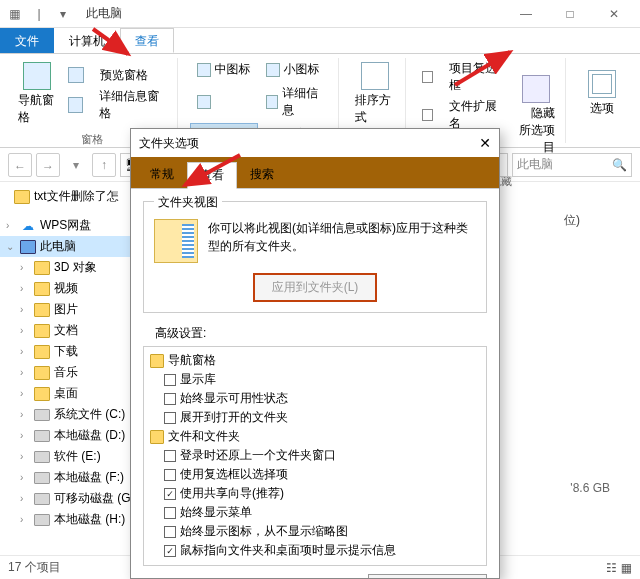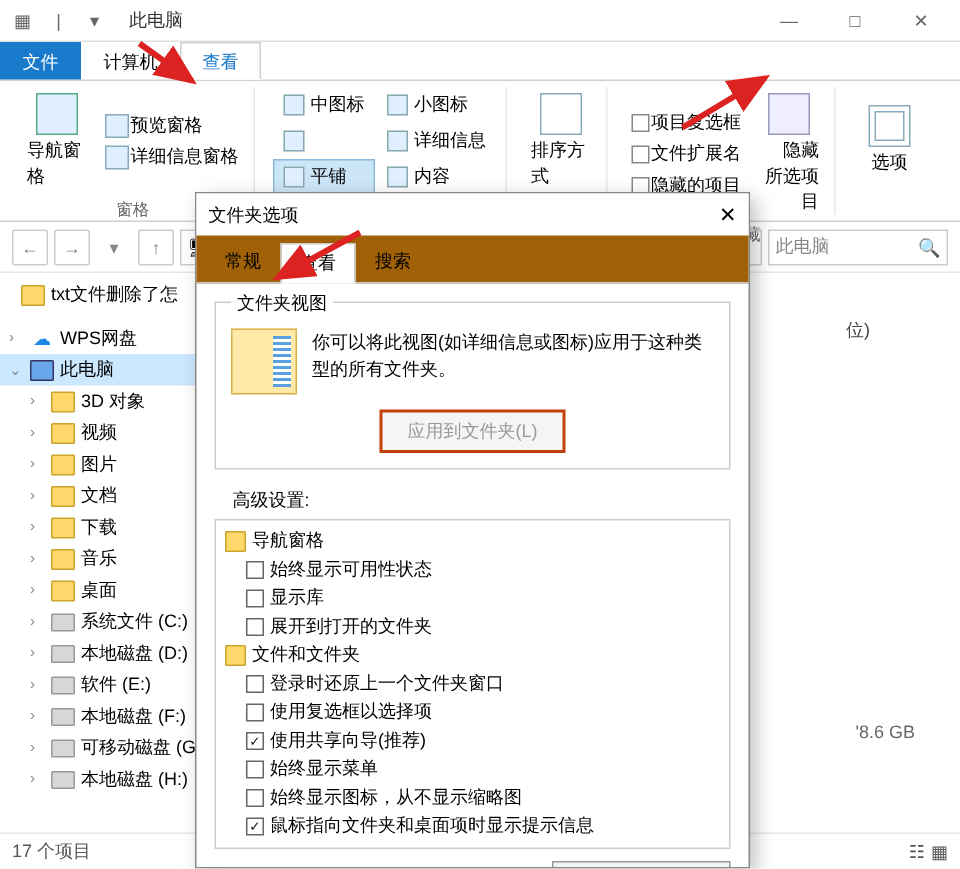--- a/index.html
+++ b/index.html
@@ -14,21 +14,21 @@
 .tab{padding:4px 14px;border:1px solid transparent;cursor:pointer}
 .tab.file{background:#1979ca;color:#fff}
 .tab.active{background:#fff;border:1px solid #d0d0d0;border-bottom-color:#fff;color:#1979ca}
 .ribbon{height:94px;background:#fff;border-bottom:1px solid #d0d0d0;display:flex;padding:4px 8px;gap:6px}
 .rgroup{display:flex;flex-direction:column;align-items:center;padding:0 6px;border-right:1px solid #e8e8e8}
 .rgroup:last-child{border-right:none}
 .rgroup-body{flex:1;display:flex;align-items:center;gap:4px}
 .rgroup-label{font-size:11px;color:#666;text-align:center;padding-top:2px}
 .big-btn{display:flex;flex-direction:column;align-items:center;width:48px;padding:4px;gap:2px}
 .big-btn .ico{width:28px;height:28px}
-.small-row{display:flex;align-items:center;gap:1px;padding:2px 4px}
+.small-row{display:flex;align-items:center;gap:16px;padding:2px 4px}
 .small-row .ico{width:16px;height:16px}
 .ck{width:12px;height:12px;border:1px solid #888;display:inline-block}
 .nav{height:34px;display:flex;align-items:center;padding:4px 8px;gap:4px;border-bottom:1px solid #e8e8e8}
 .nav-arrow{width:24px;height:24px;border:1px solid #ccc;border-radius:2px;display:flex;align-items:center;justify-content:center;color:#888}
 .addr{flex:1;height:24px;border:1px solid #ccc;display:flex;align-items:center;padding:0 4px;gap:4px}
 .search{width:120px;height:24px;border:1px solid #ccc;display:flex;align-items:center;padding:0 4px;color:#888}
 .content{display:flex;height:calc(579px - 28px - 26px - 94px - 34px - 24px)}
 .tree{width:150px;border-right:1px solid #e8e8e8;padding:4px 0;overflow:hidden}
 .tree-item{display:flex;align-items:center;gap:4px;padding:2px 6px;cursor:pointer}
 .tree-item.sel{background:#cce8ff}
@@ -357,25 +357,25 @@
    </div>
   </div>
   <div class="adv-label">高级设置:</div>
   <div class="adv-list" id="advlist">
         <div class="adv-item indent0">
           <div class="fico folder-ico"></div>
           <span>导航窗格</span>
         </div>
         <div class="adv-item indent1">
           <div class="cb"></div>
+          <span>显示库</span>
+        </div>
+        <div class="adv-item indent1">
+          <div class="cb"></div>
           <span>始终显示可用性状态</span>
-        </div>
-        <div class="adv-item indent1">
-          <div class="cb"></div>
-          <span>显示库</span>
         </div>
         <div class="adv-item indent1">
           <div class="cb"></div>
           <span>展开到打开的文件夹</span>
         </div>
         <div class="adv-item indent0">
           <div class="fico folder-ico"></div>
           <span>文件和文件夹</span>
         </div>
         <div class="adv-item indent1">

